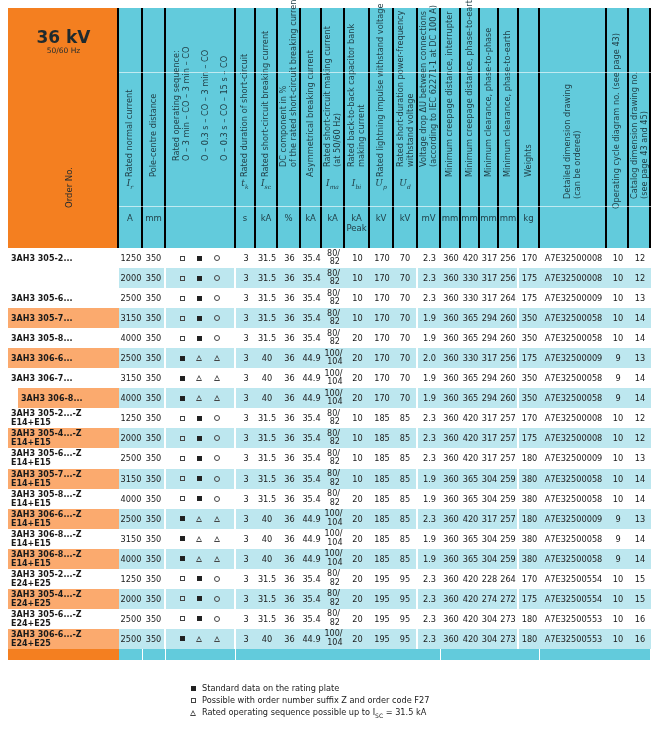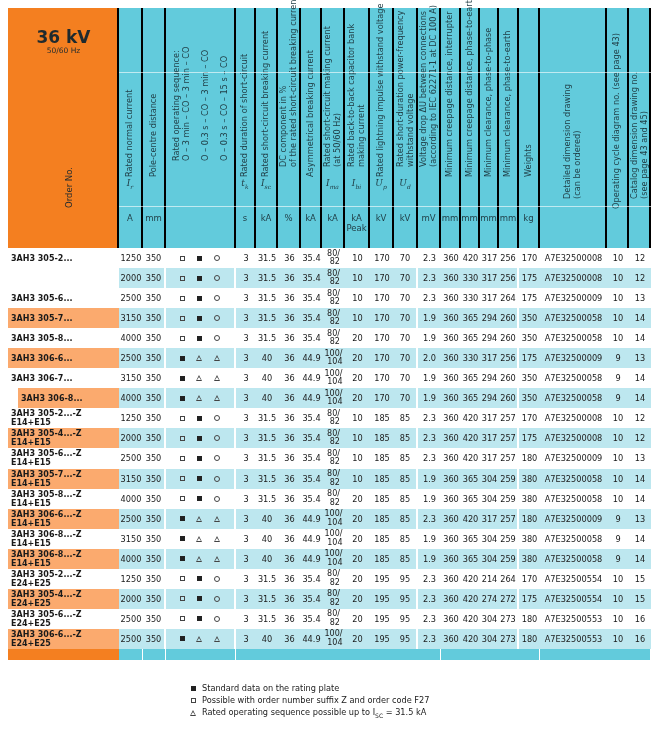--- a/index.html
+++ b/index.html
@@ -799,21 +799,21 @@
             <div>80/</div>
             <div>82</div>
           </div>
         </div>
         <div class="c" style="left: 337px; width: 25px;">20</div>
         <div class="c" style="left: 362px; width: 24px;">195</div>
         <div class="c gap" style="left: 386px; width: 24px;">95</div>
         <div class="c" style="left: 410px; width: 23px;">2.3</div>
         <div class="c" style="left: 433px; width: 20px;">360</div>
         <div class="c" style="left: 453px; width: 19px;">420</div>
-        <div class="c" style="left: 472px; width: 19px;">214</div>
+        <div class="c" style="left: 472px; width: 19px;">228</div>
         <div class="c gap" style="left: 491px; width: 20px;">264</div>
         <div class="c" style="left: 511px; width: 21px;">170</div>
         <div class="c" style="left: 532px; width: 67px;">A7E32500554</div>
         <div class="c" style="left: 599px; width: 22px;">10</div>
         <div class="c" style="left: 621px; width: 22px;">15</div>
       </div>
       <div class="row alt">
         <div class="c order" style="left: 0px; width: 111px;">3AH3 305-4...-Z E24+E25</div>
         <div class="c" style="left: 111px; width: 24px;">2000</div>
         <div class="c gap" style="left: 135px; width: 23px;">350</div>

